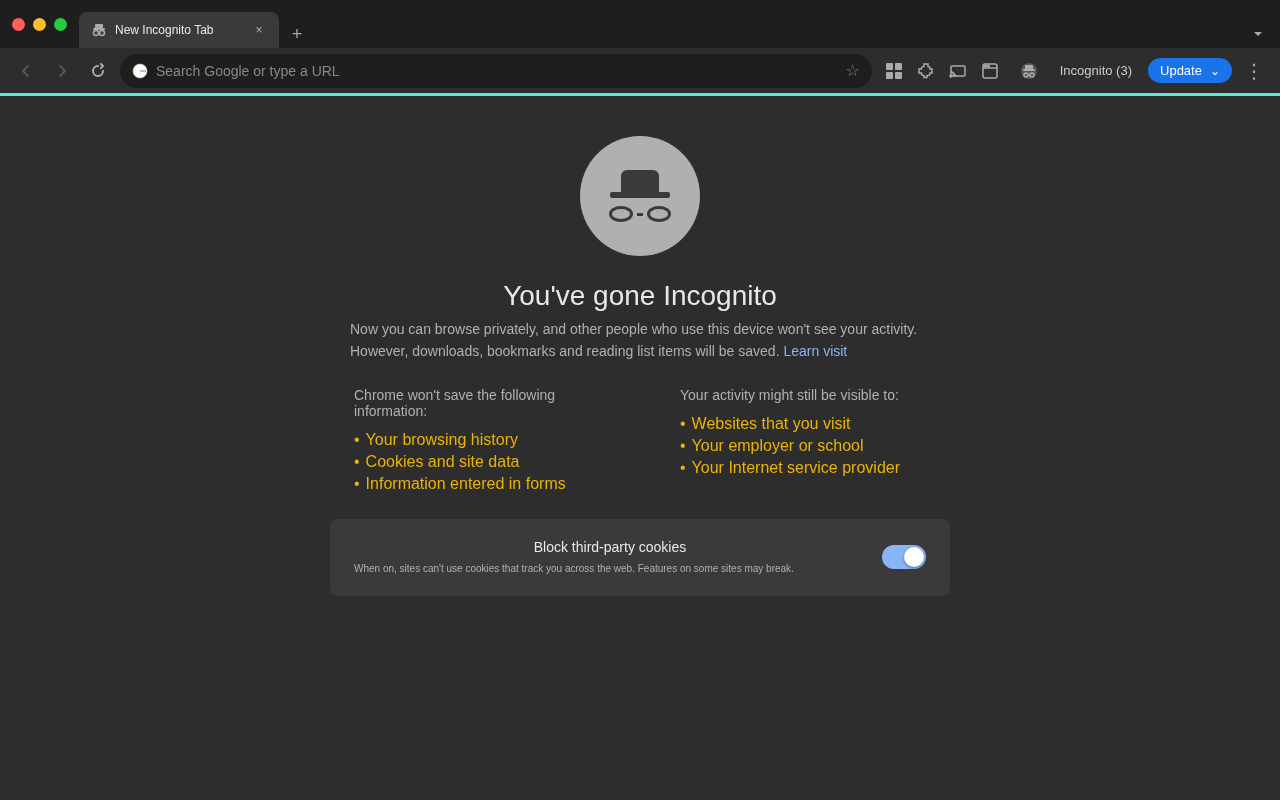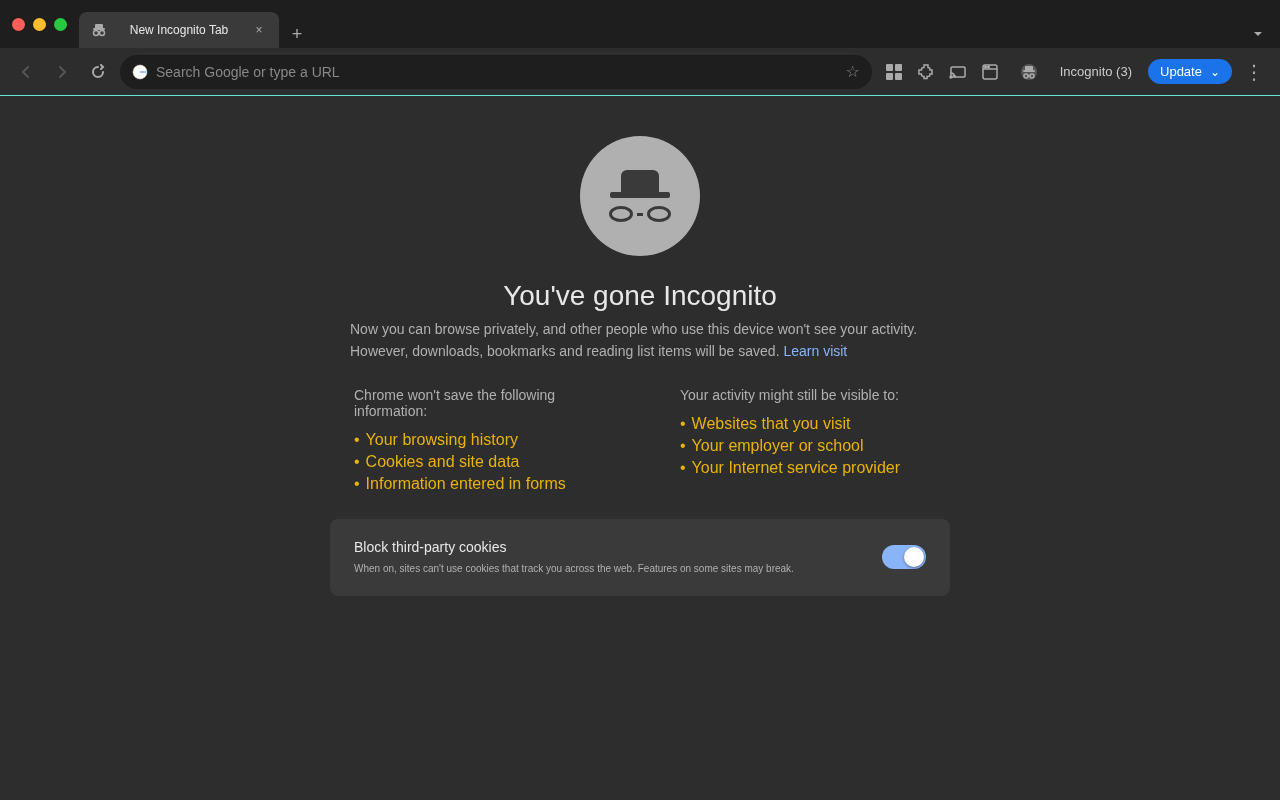--- a/index.html
+++ b/index.html
@@ -25,21 +25,20 @@
     }
     .tl-red { background: #ff5f57; }
     .tl-yellow { background: #febc2e; }
     .tl-green { background: #28c840; }
 
     .tabs-area {
       display: flex;
       align-items: flex-end;
       height: 48px;
       flex: 1;
-      text-align: center;
     }
     .tab {
       background: #3a3a3a;
       border-radius: 8px 8px 0 0;
       height: 36px;
       display: flex;
       align-items: center;
       padding: 0 12px;
       min-width: 200px;
       max-width: 240px;
@@ -86,21 +85,21 @@
     }
 
     
     .omnibox-bar {
       background: #2d2d2d;
       height: 48px;
       display: flex;
       align-items: center;
       padding: 0 12px;
       gap: 8px;
-      border-bottom: 1px solid #5eead4;
+      border-bottom: 3px solid #5eead4;
     }
     .nav-btn {
       width: 28px; height: 28px;
       border-radius: 50%;
       display: flex; align-items: center; justify-content: center;
       color: #aaa;
       cursor: pointer;
       font-size: 14px;
     }
     .nav-btn.disabled { color: #555; cursor: default; }
@@ -303,20 +302,21 @@
     }
     .cookie-text {
       flex: 1;
       margin-right: 16px;
     }
     .cookie-title {
       font-size: 14px;
       color: #e8e8e8;
       font-weight: 500;
       margin-bottom: 6px;
+      text-align: center;
     }
     .cookie-desc {
       font-size: 10px;
       color: #b0b0b0;
       line-height: 1.5;
     }
 
     
     .toggle {
       width: 44px; height: 24px;

